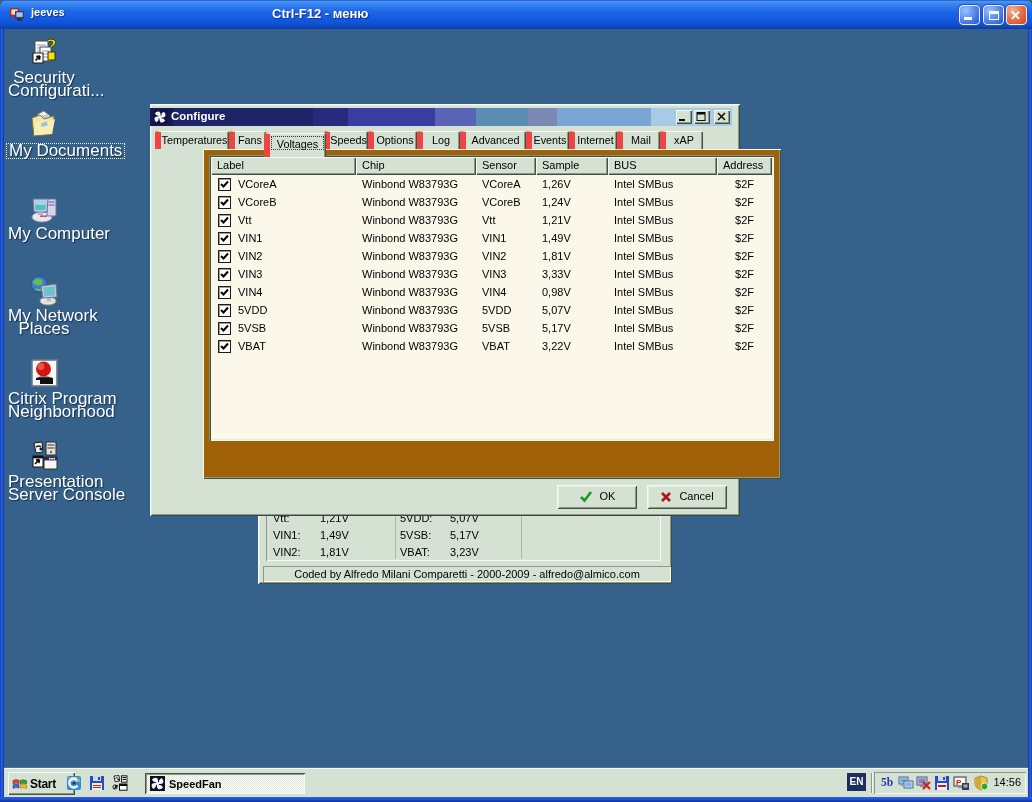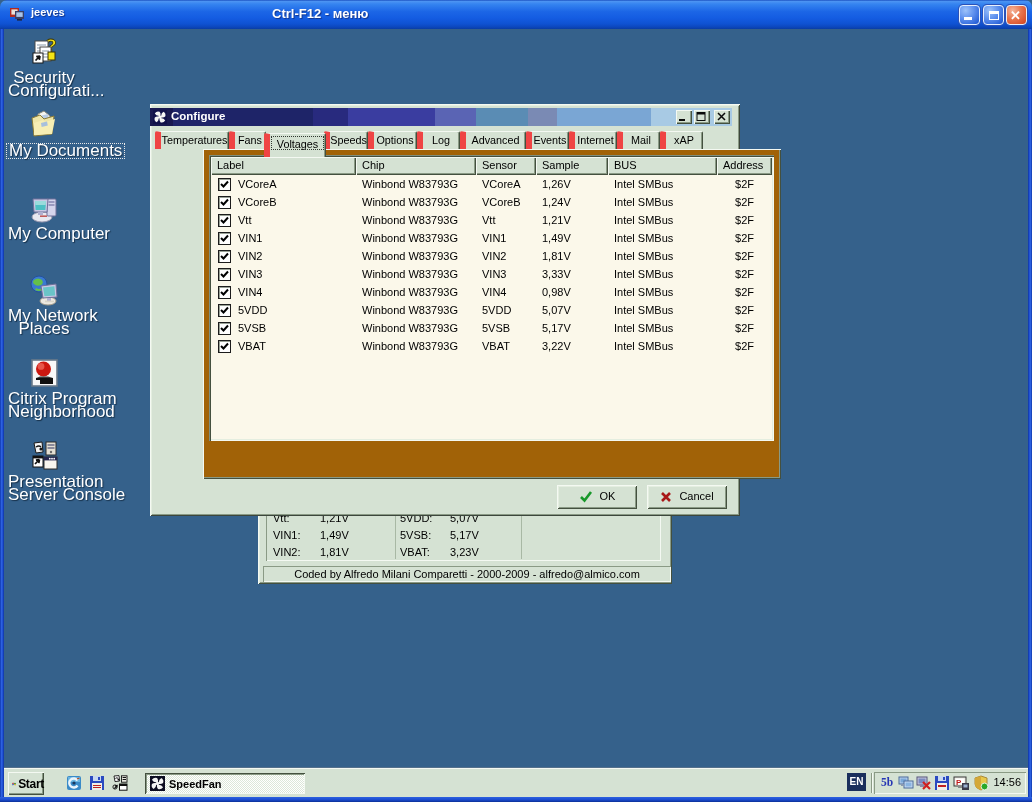--- a/index.html
+++ b/index.html
@@ -96,21 +96,21 @@
 
   .hint { position:absolute; left:0; width:578px; top:303px; text-align:center; }
 
   .dlg-btn { position:absolute; top:381px; width:80px; height:24px; background:#d5e2d3; text-align:center; line-height:22px;
     box-shadow: inset 1px 1px 0 #f4f9f2, inset -1px -1px 0 #44503f, inset 2px 2px 0 #e4eee0, inset -2px -2px 0 #8a9a85; }
   .dlg-btn .ic { display:inline-block; vertical-align:-3px; margin-right:7px; }
 
   
   .taskbar { position:absolute; left:4px; top:768px; width:1024px; height:29px; background:#d5e2d3;
     border-top:1px solid #f4f9f2; box-shadow: 0 -1px 0 #55718c; }
-  .start-btn { position:absolute; left:4px; top:3px; width:36px; height:23px; background:#d5e2d3;
+  .start-btn { position:absolute; left:4px; top:3px; width:67px; height:23px; background:#d5e2d3;
     box-shadow: inset 1px 1px 0 #f4f9f2, inset -1px -1px 0 #44503f, inset -2px -2px 0 #8a9a85;
     display:flex; align-items:center; padding-left:4px; }
   .start-btn .slabel { font-weight:bold; font-size:12px; margin-left:2px; letter-spacing:-0.3px; }
   .ql { position:absolute; top:6px; width:16px; height:16px; }
   .task-btn { position:absolute; left:141px; top:4px; width:160px; height:21px;
     background:repeating-conic-gradient(#ffffff 0% 25%, #dce7d9 0% 50%) 0 0/2px 2px;
     box-shadow: inset 1px 1px 0 #44503f, inset -1px -1px 0 #f4f9f2, inset 2px 2px 0 #8a9a85;
     display:flex; align-items:center; padding-left:5px; }
   .task-btn .tlabel { font-weight:bold; margin-left:4px; }
   .lang { position:absolute; left:843px; top:4px; width:19px; height:18px; background:#1a2f5c; color:#fff;

